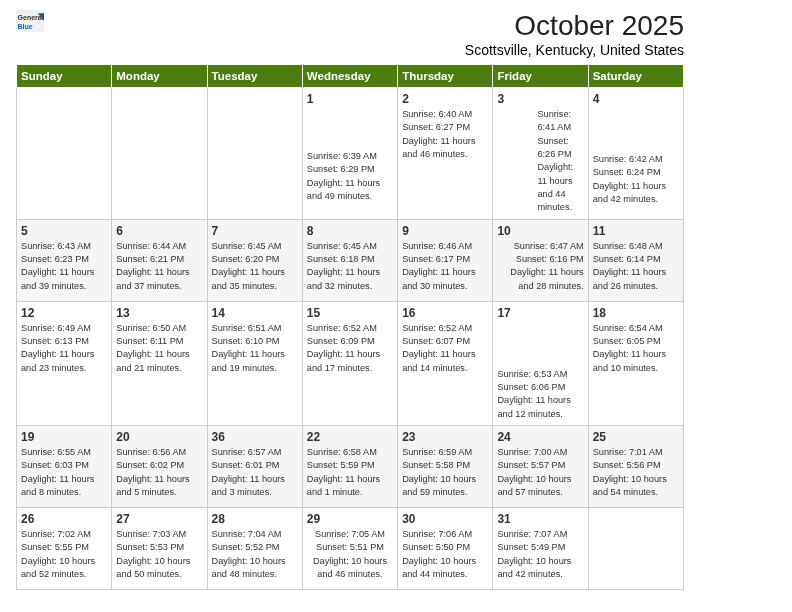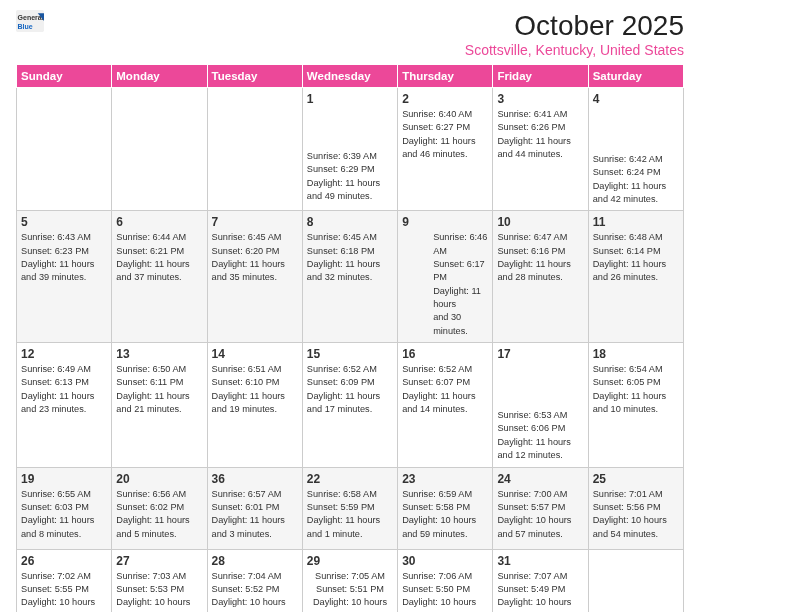--- a/index.html
+++ b/index.html
@@ -32,29 +32,29 @@
     .title-area {
       text-align: right;
     }
     .month-title {
       font-size: 28px;
       color: #222;
       font-weight: normal;
     }
     .location-title {
       font-size: 14px;
-      color: #ec4899;
+      color: #000000;
     }
     table {
       width: 100%;
       border-collapse: collapse;
       table-layout: fixed;
     }
     thead tr th {
-      background-color: #ec4899;
+      background-color: #4d7c0f;
       color: #fff;
       font-size: 11.5px;
       font-weight: bold;
       padding: 5px 4px;
       text-align: left;
       border: 1px solid #fff;
     }
     tbody tr td {
       border: 1px solid #ccc;
       vertical-align: top;
@@ -127,21 +127,21 @@
           </td>
           <td>
             <span class="day-num">2</span>
             <div class="cell-text" style="white-space: pre-line;">Sunrise: 6:40 AM
 Sunset: 6:27 PM
 Daylight: 11 hours
 and 46 minutes.</div>
           </td>
           <td>
             <span class="day-num">3</span>
-            <div class="cell-text" style="white-space: pre-line;">Sunrise: 6:41 AM
+            <div class="cell-text" style="white-space: pre-line; margin-left: 40px;">Sunrise: 6:41 AM
 Sunset: 6:26 PM
 Daylight: 11 hours
 and 44 minutes.</div>
           </td>
           <td>
             <span class="day-num">4</span>
             <div class="cell-text" style="white-space: pre-line; margin-top: 47px;">Sunrise: 6:42 AM
 Sunset: 6:24 PM
 Daylight: 11 hours
 and 42 minutes.</div>
@@ -171,28 +171,28 @@
           </td>
           <td>
             <span class="day-num">8</span>
             <div class="cell-text" style="white-space: pre-line;">Sunrise: 6:45 AM
 Sunset: 6:18 PM
 Daylight: 11 hours
 and 32 minutes.</div>
           </td>
           <td>
             <span class="day-num">9</span>
-            <div class="cell-text" style="white-space: pre-line; margin-left: 31px;">Sunrise: 6:46 AM
+            <div class="cell-text" style="white-space: pre-line;">Sunrise: 6:46 AM
 Sunset: 6:17 PM
 Daylight: 11 hours
 and 30 minutes.</div>
           </td>
           <td>
             <span class="day-num">10</span>
-            <div class="cell-text" style="white-space: pre-line;">Sunrise: 6:47 AM
+            <div class="cell-text" style="white-space: pre-line; text-align: right;">Sunrise: 6:47 AM
 Sunset: 6:16 PM
 Daylight: 11 hours
 and 28 minutes.</div>
           </td>
           <td>
             <span class="day-num">11</span>
             <div class="cell-text" style="white-space: pre-line;">Sunrise: 6:48 AM
 Sunset: 6:14 PM
 Daylight: 11 hours
 and 26 minutes.</div>

